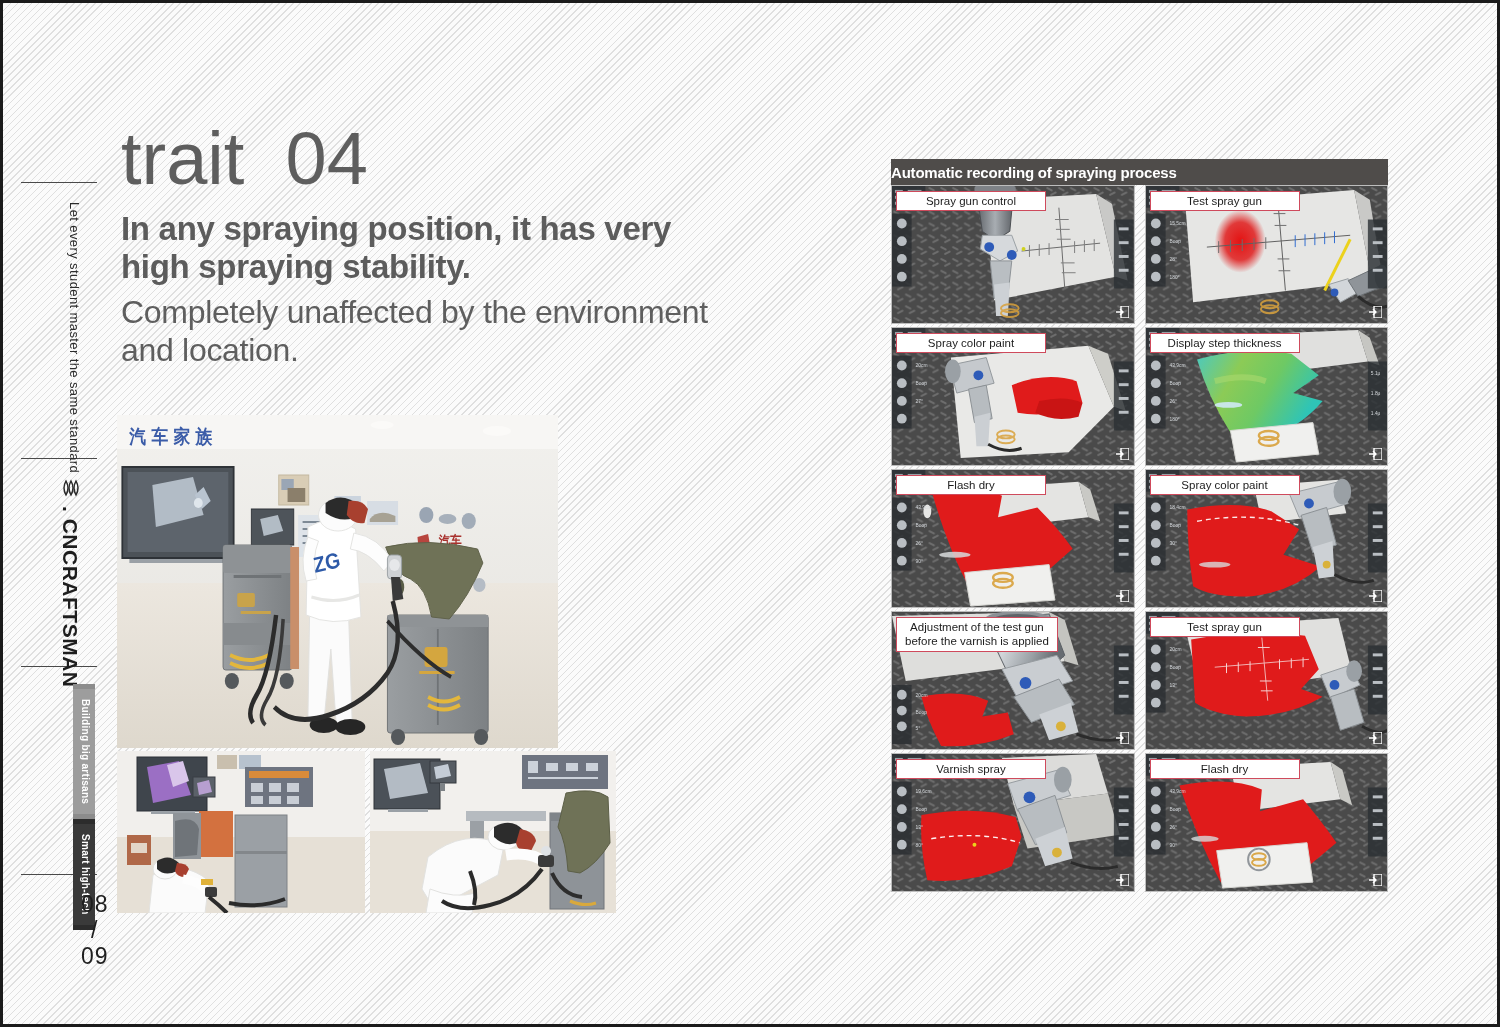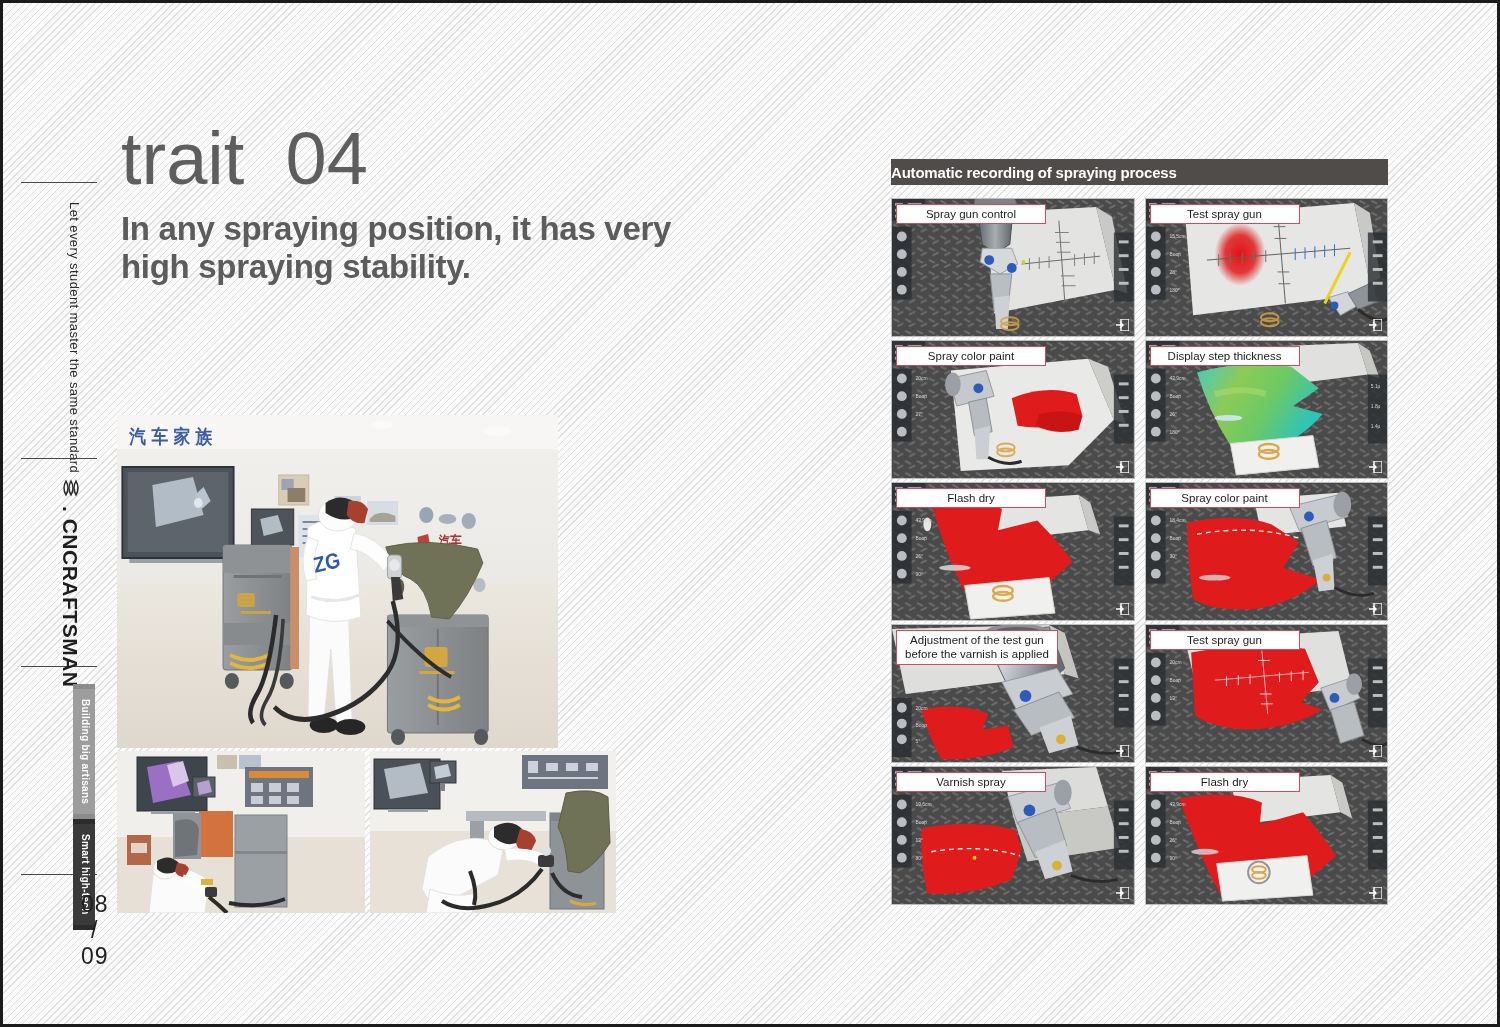--- a/index.html
+++ b/index.html
@@ -160,21 +160,21 @@
     font-size: 15px;
     font-weight: bold;
     display: flex; align-items: center;
     letter-spacing: -0.2px;
   }
   #sim-grid {
     display: grid;
     grid-template-columns: 1fr 1fr;
     grid-template-rows: repeat(5, 139px);
     gap: 3px 10px;
-    margin-top: 13px;
+    margin-top: 0;
   }
   .cell {
     position: relative;
     overflow: hidden;
     background: #6a6a6a;
     border: 1px solid #bdbdbd;
   }
   .cell svg.scene { position:absolute; inset:0; width:100%; height:100%; display:block; }
   .cell-label {
     position: absolute;
@@ -232,20 +232,21 @@
     </div>
 
     <div id="rail-pages" style="white-space:pre-line;margin-left:16px;">08
 /
 09</div>
   </div>
 
   <div id="left-col">
     <div id="trait-title">trait  04</div>
     <div id="lede">In any spraying position, it has very high spraying stability.</div>
+    <div id="subhead">Completely unaffected by the environment and location.</div>
   </div>
 
   <div id="photo-main" class="photo">
     <svg viewBox="0 0 499 333" preserveAspectRatio="none">
       <defs>
         <linearGradient id="wallg" x1="0" y1="0" x2="0" y2="1">
           <stop offset="0" stop-color="#f2f1ee"></stop>
             <stop offset="1" stop-color="#e4e2dd"></stop>
         </linearGradient>
         <linearGradient id="floorg" x1="0" y1="0" x2="0" y2="1">

